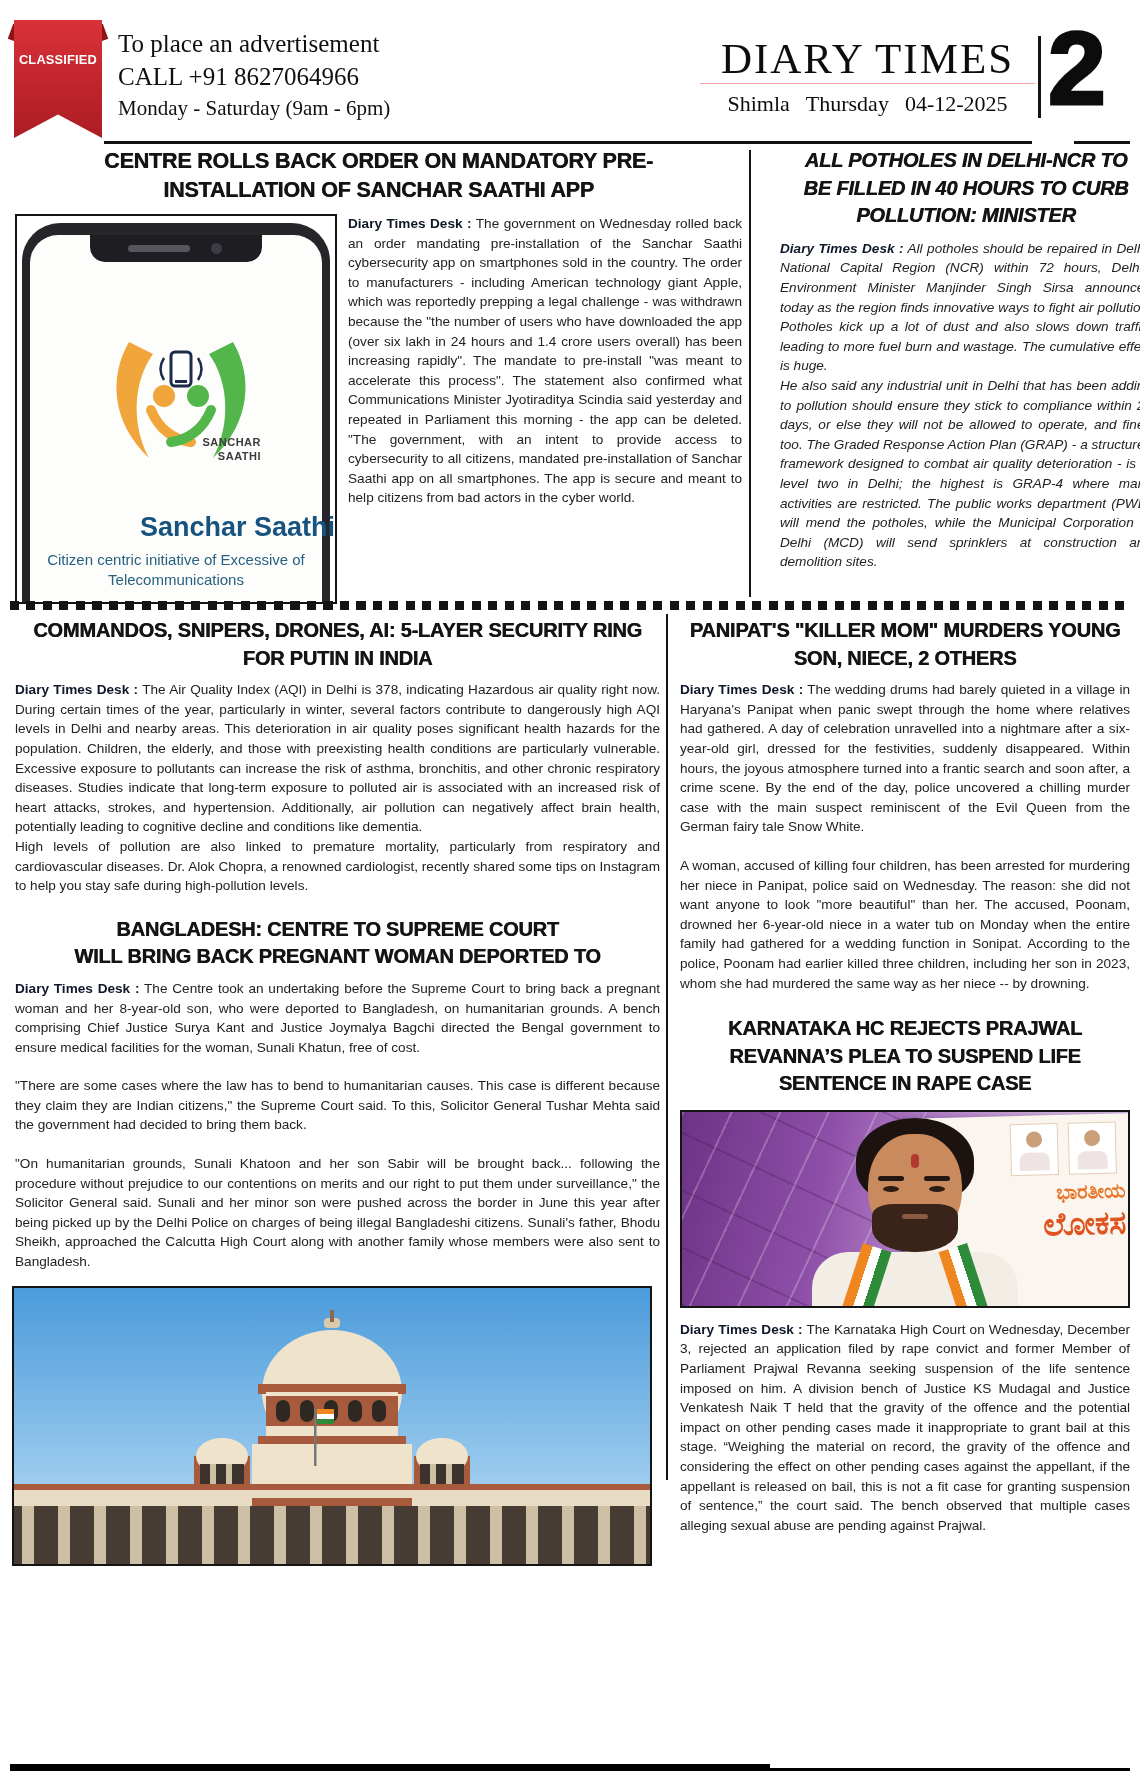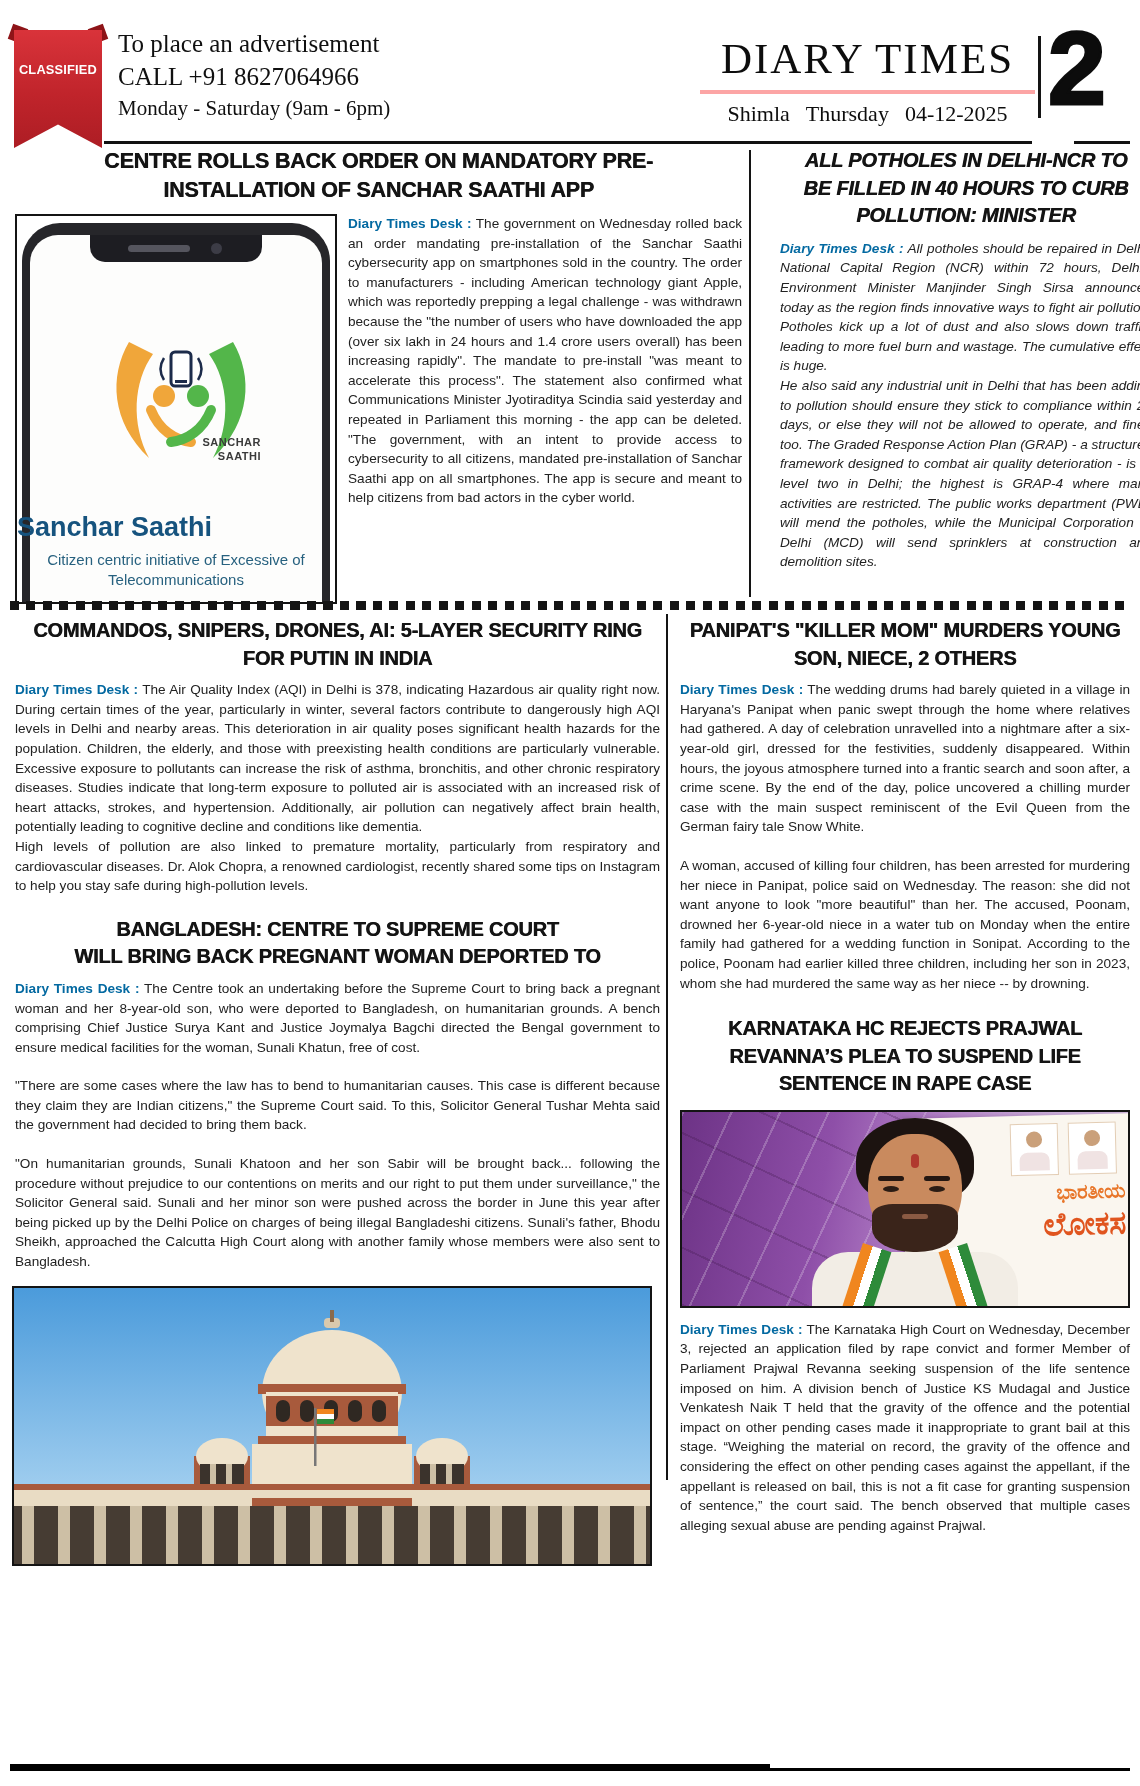--- a/index.html
+++ b/index.html
@@ -1,44 +1,44 @@
 <!DOCTYPE html>
 <html><head>
 <meta charset="utf-8">
 <style>
   html,body{margin:0;padding:0;background:#ffffff;}
   #page{position:relative;width:1140px;height:1786px;background:#fff;overflow:hidden;
         font-family:"Liberation Sans",sans-serif;color:#1d1d1d;}
   
   .ribbon-fold{position:absolute;width:16px;height:16px;background:#8e1418;}
-  .ribbon{position:absolute;left:14px;top:30px;width:88px;height:118px;
+  .ribbon{position:absolute;left:14px;top:20px;width:88px;height:118px;
           background:linear-gradient(180deg,#d9333a 0%,#c0242b 55%,#ad1d24 100%);
           clip-path:polygon(0 0,100% 0,100% 100%,50% 80%,0 100%);}
   .ribbon .lbl{position:absolute;top:32px;left:0;right:0;text-align:center;color:#fff;
           font-size:13.5px;font-weight:700;letter-spacing:.2px;transform:scaleX(.95);}
   .ad-block{position:absolute;left:118px;top:30px;font-family:"Liberation Serif",serif;color:#101010;}
   .ad-block .l1{font-size:25px;}
   .ad-block .l2{font-size:25px;margin-top:5px;}
   .ad-block .l3{font-size:21px;margin-top:5px;}
   .masthead{position:absolute;left:700px;top:34px;width:335px;text-align:center;
             font-family:"Liberation Serif",serif;color:#0d0d0d;}
-  .masthead .ttl{font-size:43px;letter-spacing:2px;padding-bottom:7px;border-bottom:4px solid #fca5a5;}
+  .masthead .ttl{font-size:43px;letter-spacing:2px;padding-bottom:0;border-bottom:1px solid #fca5a5;}
   .masthead .dateline{font-size:22px;margin-top:7px;}
   .masthead .dateline span{margin:0 8px;}
   .pgbar{position:absolute;left:1038px;top:36px;width:3px;height:82px;background:#141414;}
   .pgnum{position:absolute;left:1048px;top:16px;font-size:104px;line-height:1;font-weight:900;
          color:#0c0c0c;-webkit-text-stroke:3px #0c0c0c;}
   .header-rule{position:absolute;top:141px;height:3px;background:#111;}
   
   .hl{font-weight:700;color:#141414;text-align:center;letter-spacing:-.2px;
       text-shadow:.5px 0 currentColor;}
   .hl-xl{font-size:21.5px;line-height:1.35;}
   .hl-l{font-size:20px;line-height:1.38;}
   .body-t{font-size:13.6px;line-height:19.6px;text-align:justify;color:#222;}
-  .body-t b{color:#0369a1;margin-top:19px;}
+  .body-t b{color:#0f172a;margin-top:19px;}
   .pgap{margin-top:19px;}
   
   .dotted-sep{position:absolute;top:601px;left:10px;width:1120px;height:9px;
       background:repeating-linear-gradient(90deg,#141414 0 9px,transparent 9px 16.5px);}
   .vdiv{position:absolute;width:2px;background:#141414;}
   .bot-rule-a{position:absolute;top:1764px;left:10px;width:760px;height:7px;background:#000;}
   .bot-rule-b{position:absolute;top:1768px;left:560px;width:570px;height:3px;background:#000;}
   
   .top-left-col{position:absolute;left:15px;top:147px;width:727px;}
   .tl-row{display:flex;margin-top:9px;}
@@ -53,21 +53,21 @@
   .phone-frame{position:absolute;left:5px;right:5px;top:7px;bottom:-30px;background:#26262a;
                border-radius:38px 38px 0 0;}
   .phone-screen{position:absolute;left:13px;right:13px;top:19px;bottom:-10px;background:#fdfdfc;
                 border-radius:28px 28px 0 0;}
   .phone-notch{position:absolute;left:50%;top:19px;transform:translateX(-50%);width:172px;height:27px;
                background:#1d1d22;border-radius:0 0 15px 15px;}
   .phone-notch .speaker{position:absolute;left:38px;top:10px;width:62px;height:7px;border-radius:4px;background:#55555e;}
   .phone-notch .cam{position:absolute;right:40px;top:8px;width:11px;height:11px;border-radius:50%;background:#3c3c46;}
   .logo-wrap{position:absolute;left:50%;top:120px;transform:translateX(-50%);width:170px;text-align:right;}
   .logo-mini{font-size:11px;font-weight:700;color:#3a3a3a;line-height:1.25;margin-top:-34px;letter-spacing:.5px;}
-  .app-name{position:absolute;left:0;right:0;top:296px;text-align:left;font-size:27px;font-weight:700;color:#16537e;}
+  .app-name{position:absolute;left:0;right:0;top:296px;text-align:right;font-size:27px;font-weight:700;color:#16537e;}
   .app-caption{position:absolute;left:16px;right:16px;top:334px;text-align:center;font-size:15px;color:#27617f;line-height:1.35;}
   
   .sc-fig{margin:14px 0 0 -3px;width:636px;height:276px;border:2px solid #141414;padding:0;display:block;}
   
   .pr-fig{margin:12px 0 0 0;width:446px;height:194px;border:2px solid #141414;position:relative;overflow:hidden;
       background:linear-gradient(100deg,#6d3386 0%,#8e4fa8 32%,#b887cb 55%,#d9bde6 78%,#e7d2f0 100%);}
   .pr-panels{position:absolute;inset:0;width:58%;
       background:repeating-linear-gradient(115deg,rgba(255,255,255,.22) 0 2px,transparent 2px 44px),
                  repeating-linear-gradient(25deg,rgba(60,20,70,.25) 0 2px,transparent 2px 52px);}
   .pr-poster{position:absolute;right:-8px;top:4px;bottom:-6px;width:212px;background:#faf6ef;

